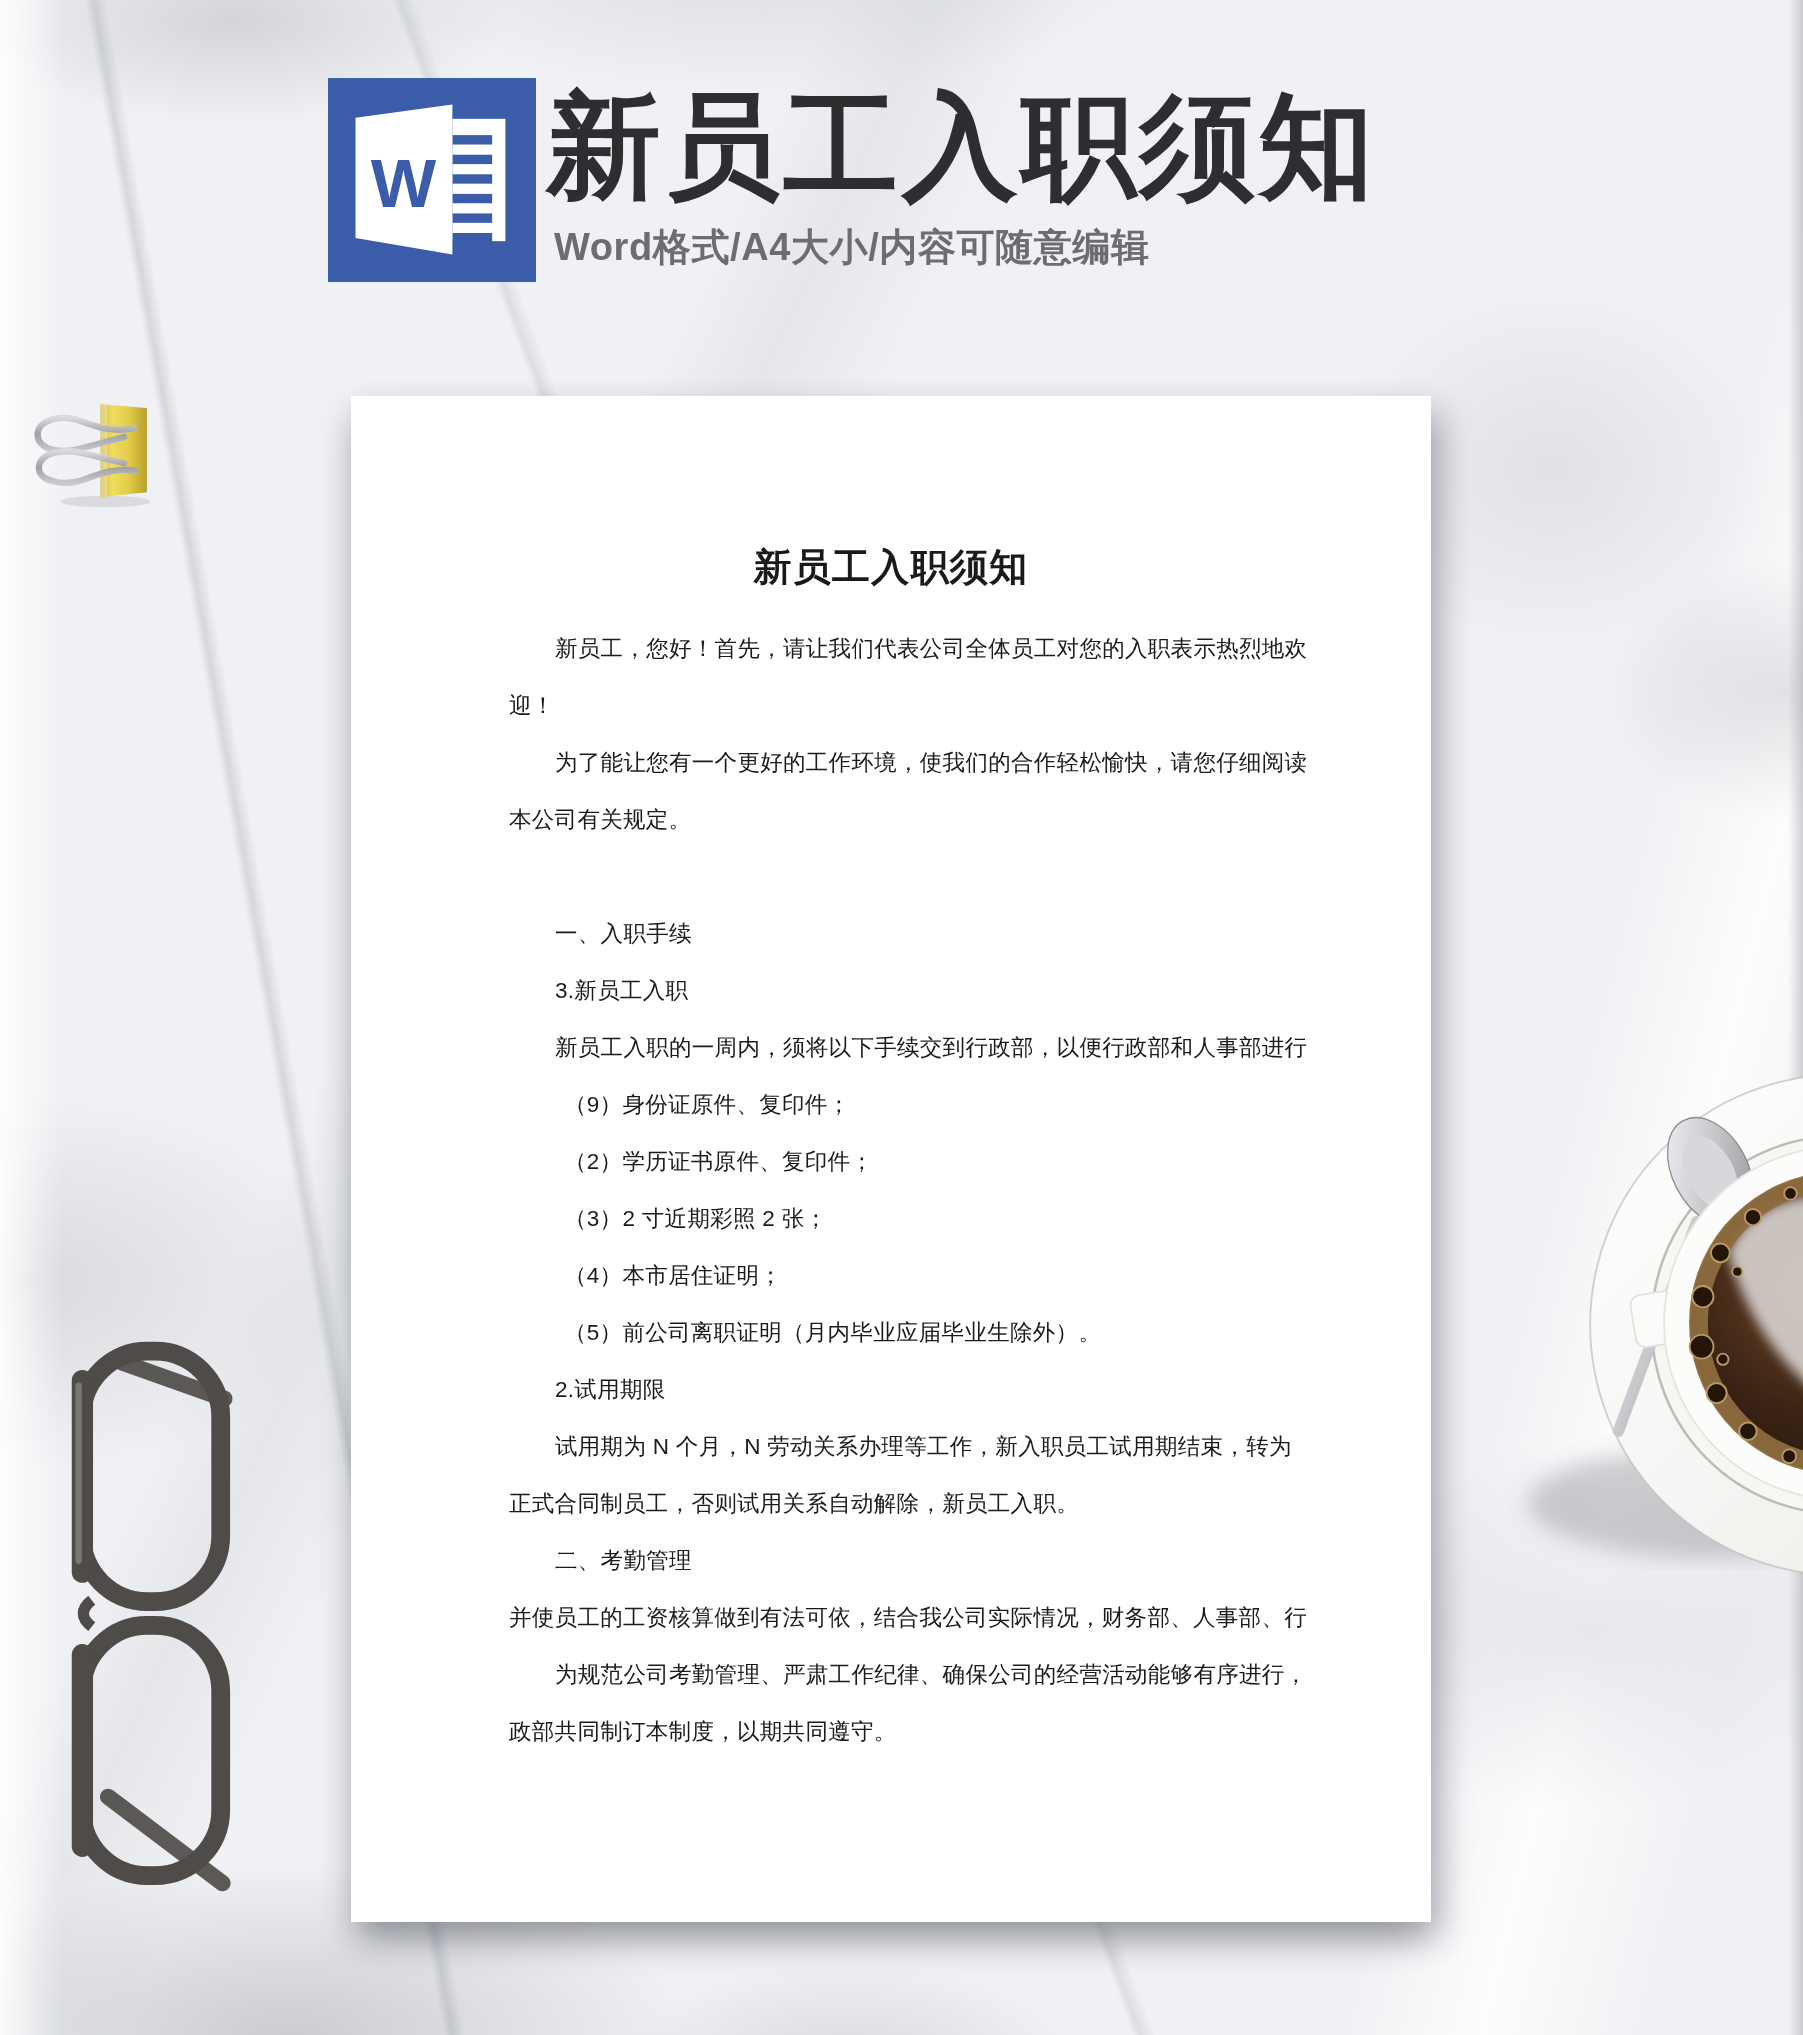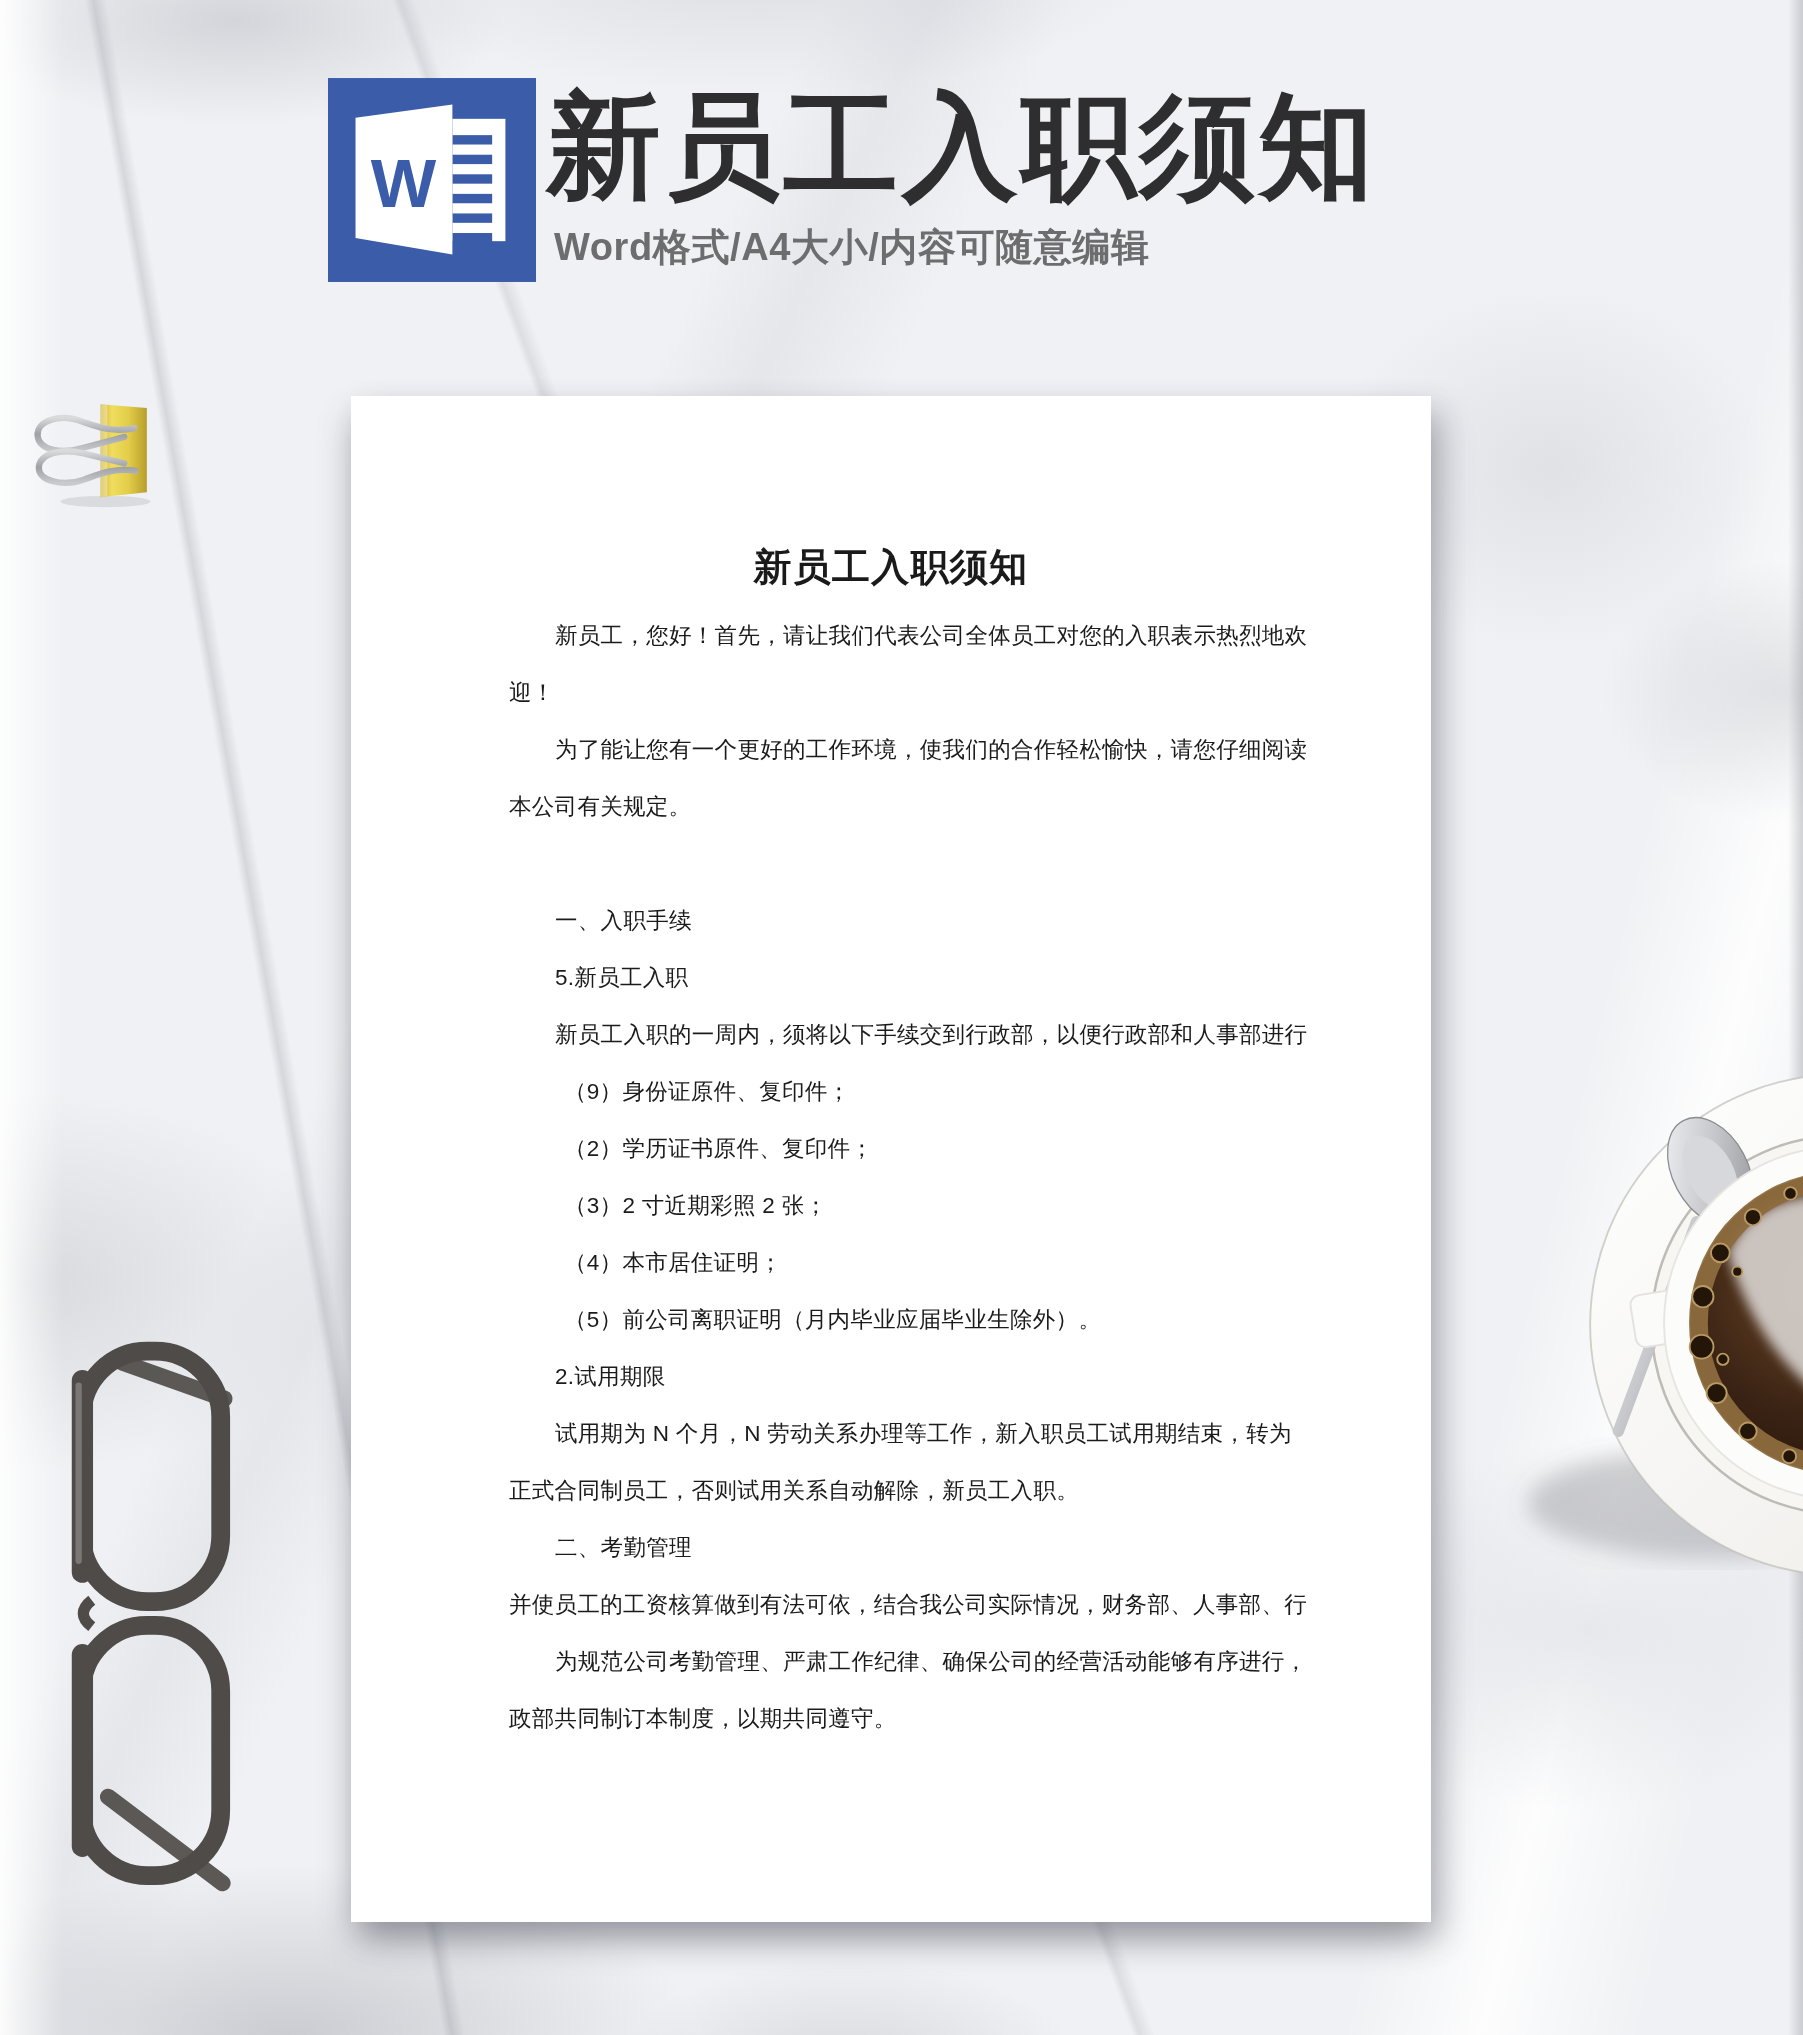--- a/index.html
+++ b/index.html
@@ -32,21 +32,21 @@
   .header-title{position:absolute;left:546px;top:80px;font-size:115px;line-height:132px;
     font-weight:700;color:#2e2e30;letter-spacing:3.8px;white-space:nowrap;}
   .header-subtitle{position:absolute;left:554px;top:224px;font-size:38px;line-height:46px;
     font-weight:700;color:#6d6d70;letter-spacing:0.6px;white-space:nowrap;}
 
   
   .page{position:absolute;left:351px;top:396px;width:1080px;height:1526px;background:#ffffff;
     box-shadow:0 19px 34px -3.8px rgba(72,75,86,.45), 13.8px 15px 29px rgba(80,83,94,.22);}
   .doc-title{position:absolute;left:0;right:0;top:141px;height:60px;line-height:60px;
     text-align:center;font-size:38px;font-weight:700;color:#1a1a1a;letter-spacing:1.3px;}
-  .doc-body{position:absolute;left:158px;right:139px;top:211px;}
+  .doc-body{position:absolute;left:158px;right:139px;top:224px;}
   .line{height:57px;line-height:57px;font-size:22.5px;color:#1b1b1b;white-space:nowrap;
     letter-spacing:0.3px;}
   .ind-first{padding-left:46px;}
   .ind-list{padding-left:55px;}
   .ind-none{padding-left:0;}
 
   
   .clip{position:absolute;left:30px;top:398px;}
   .glasses{position:absolute;left:63px;top:1326px;}
   .coffee{position:absolute;left:1490px;top:1065px;}
@@ -102,21 +102,21 @@
 
   <div class="page">
     <div class="doc-title">新员工入职须知</div>
     <div class="doc-body">
       <div class="line ind-first">新员工，您好！首先，请让我们代表公司全体员工对您的入职表示热烈地欢</div>
       <div class="line ind-none">迎！</div>
       <div class="line ind-first">为了能让您有一个更好的工作环境，使我们的合作轻松愉快，请您仔细阅读</div>
       <div class="line ind-none">本公司有关规定。</div>
       <div class="line ind-none"></div>
       <div class="line ind-first">一、入职手续</div>
-      <div class="line ind-first">5.新员工入职</div>
+      <div class="line ind-first">3.新员工入职</div>
       <div class="line ind-first">新员工入职的一周内，须将以下手续交到行政部，以便行政部和人事部进行</div>
       <div class="line ind-list">（9）身份证原件、复印件；</div>
       <div class="line ind-list">（2）学历证书原件、复印件；</div>
       <div class="line ind-list">（3）2 寸近期彩照 2 张；</div>
       <div class="line ind-list">（4）本市居住证明；</div>
       <div class="line ind-list">（5）前公司离职证明（月内毕业应届毕业生除外）。</div>
       <div class="line ind-first">2.试用期限</div>
       <div class="line ind-first">试用期为 N 个月，N 劳动关系办理等工作，新入职员工试用期结束，转为</div>
       <div class="line ind-none">正式合同制员工，否则试用关系自动解除，新员工入职。</div>
       <div class="line ind-first">二、考勤管理</div>

